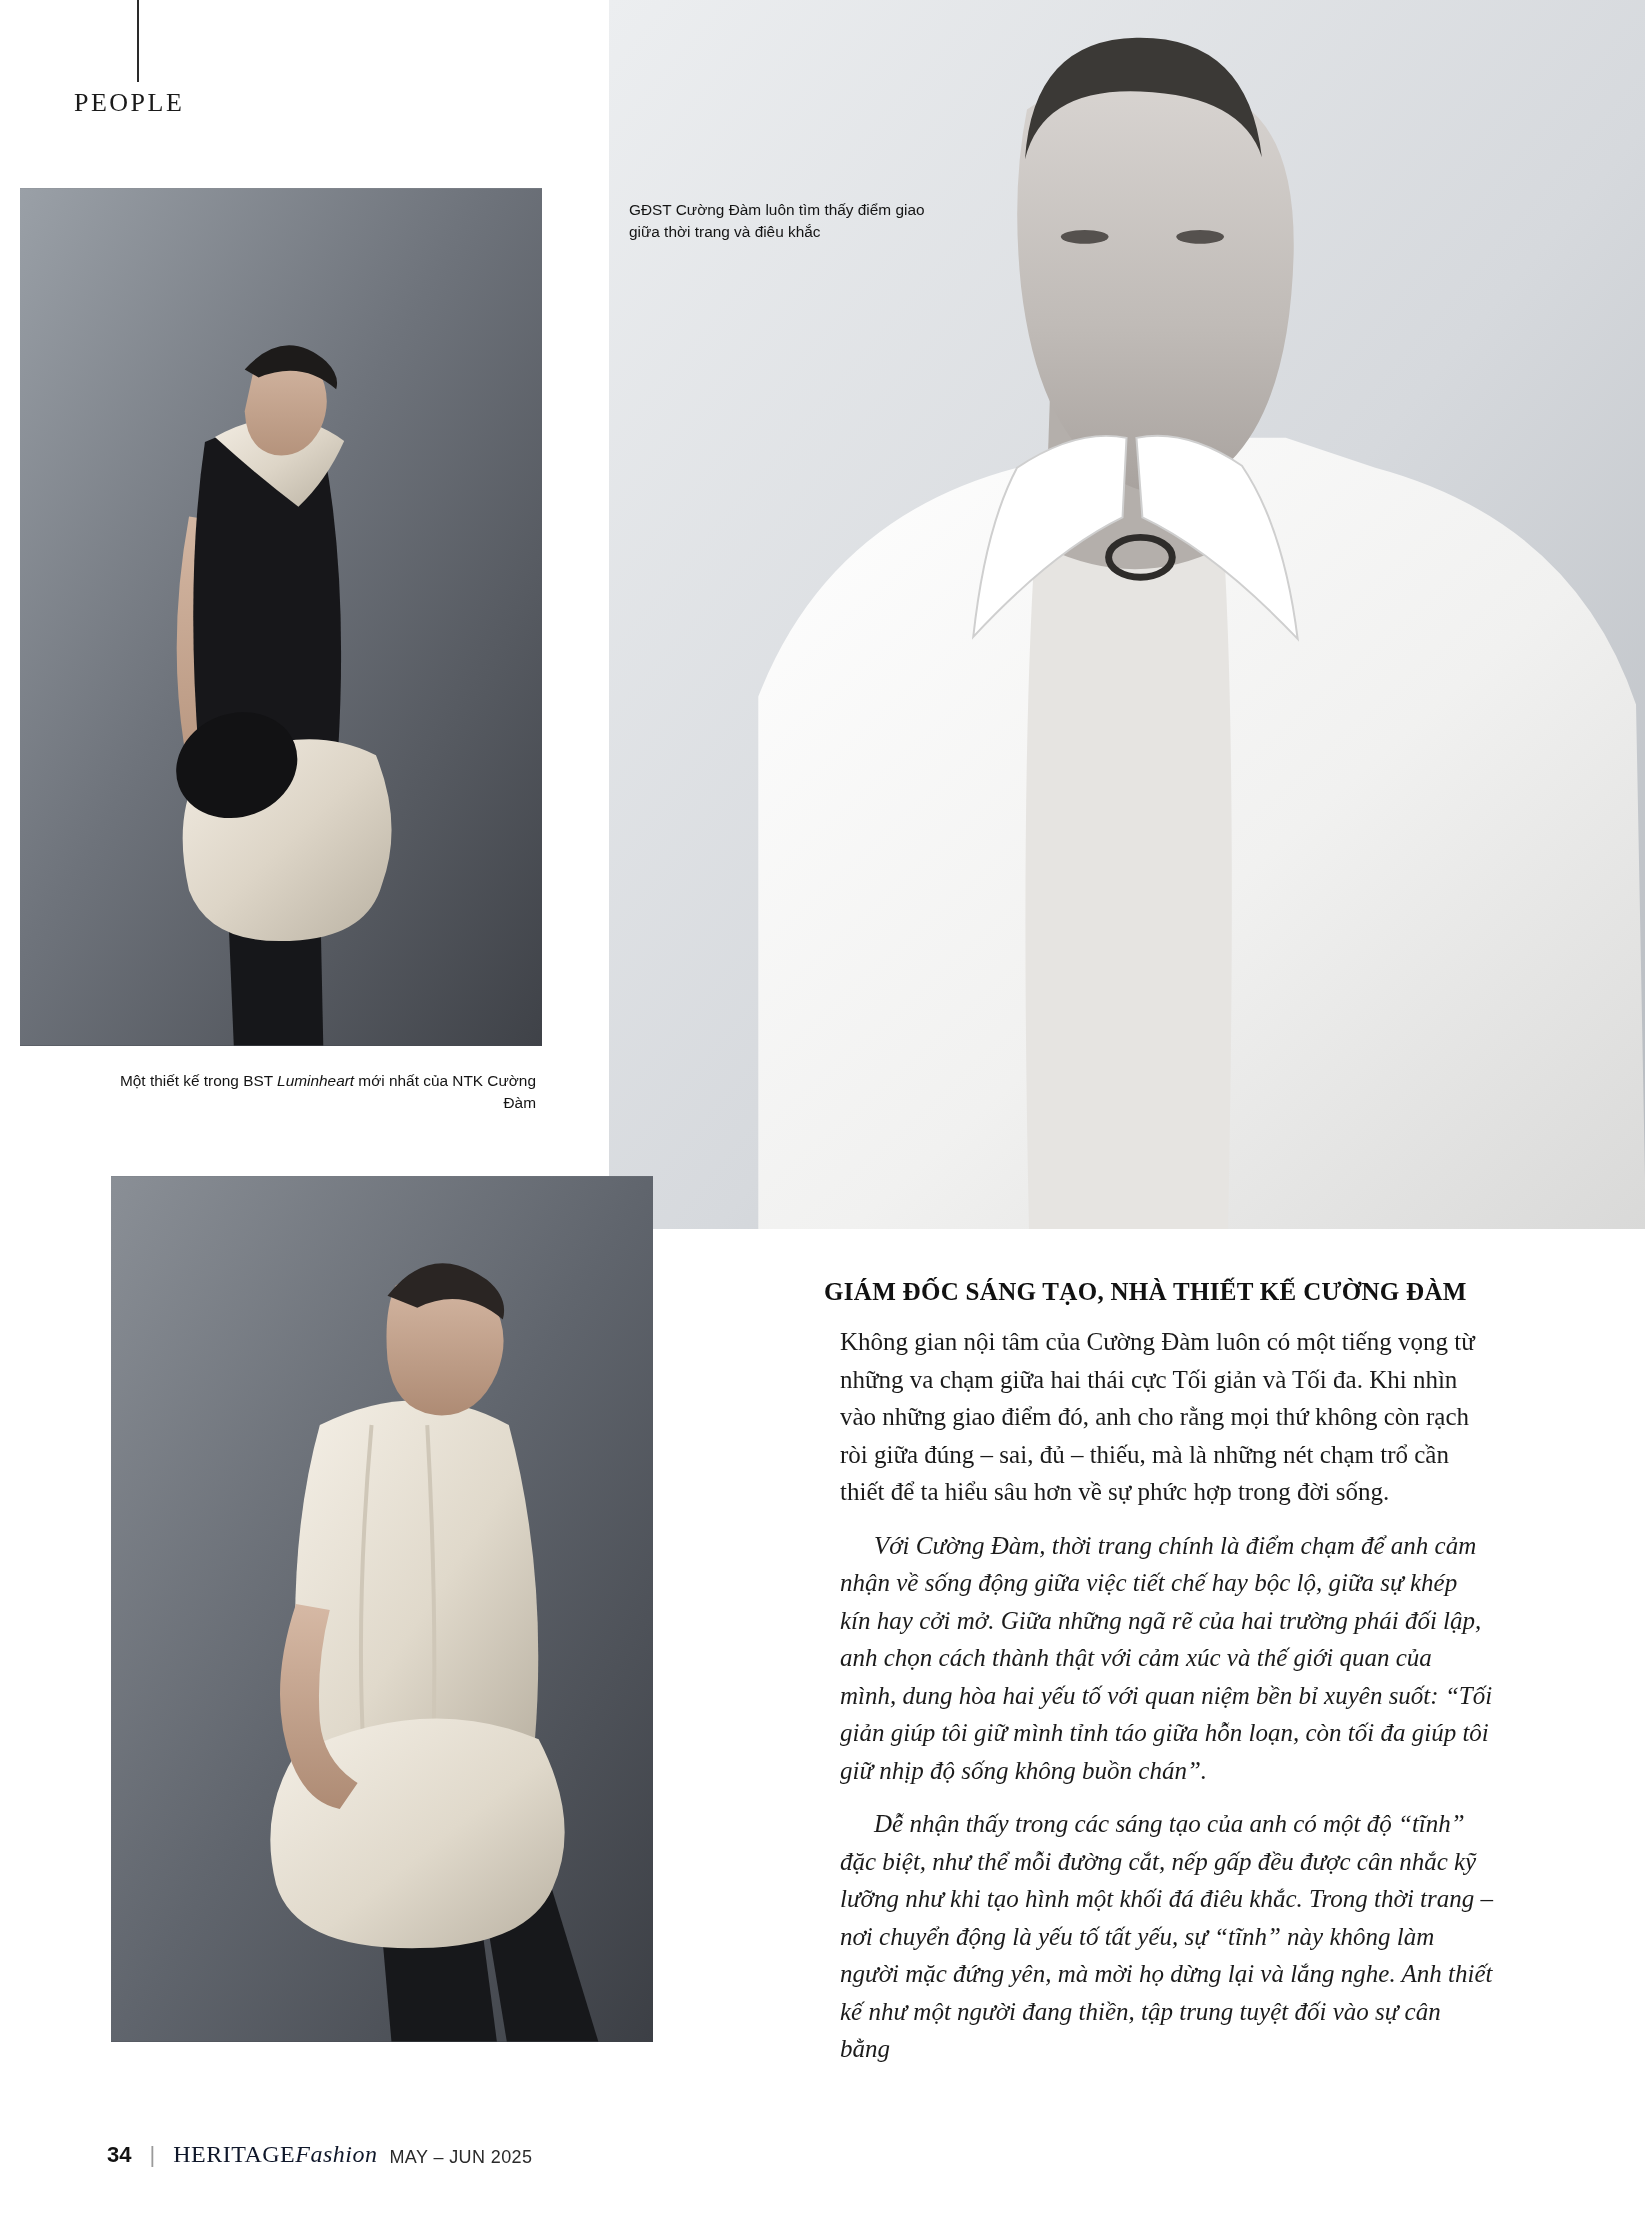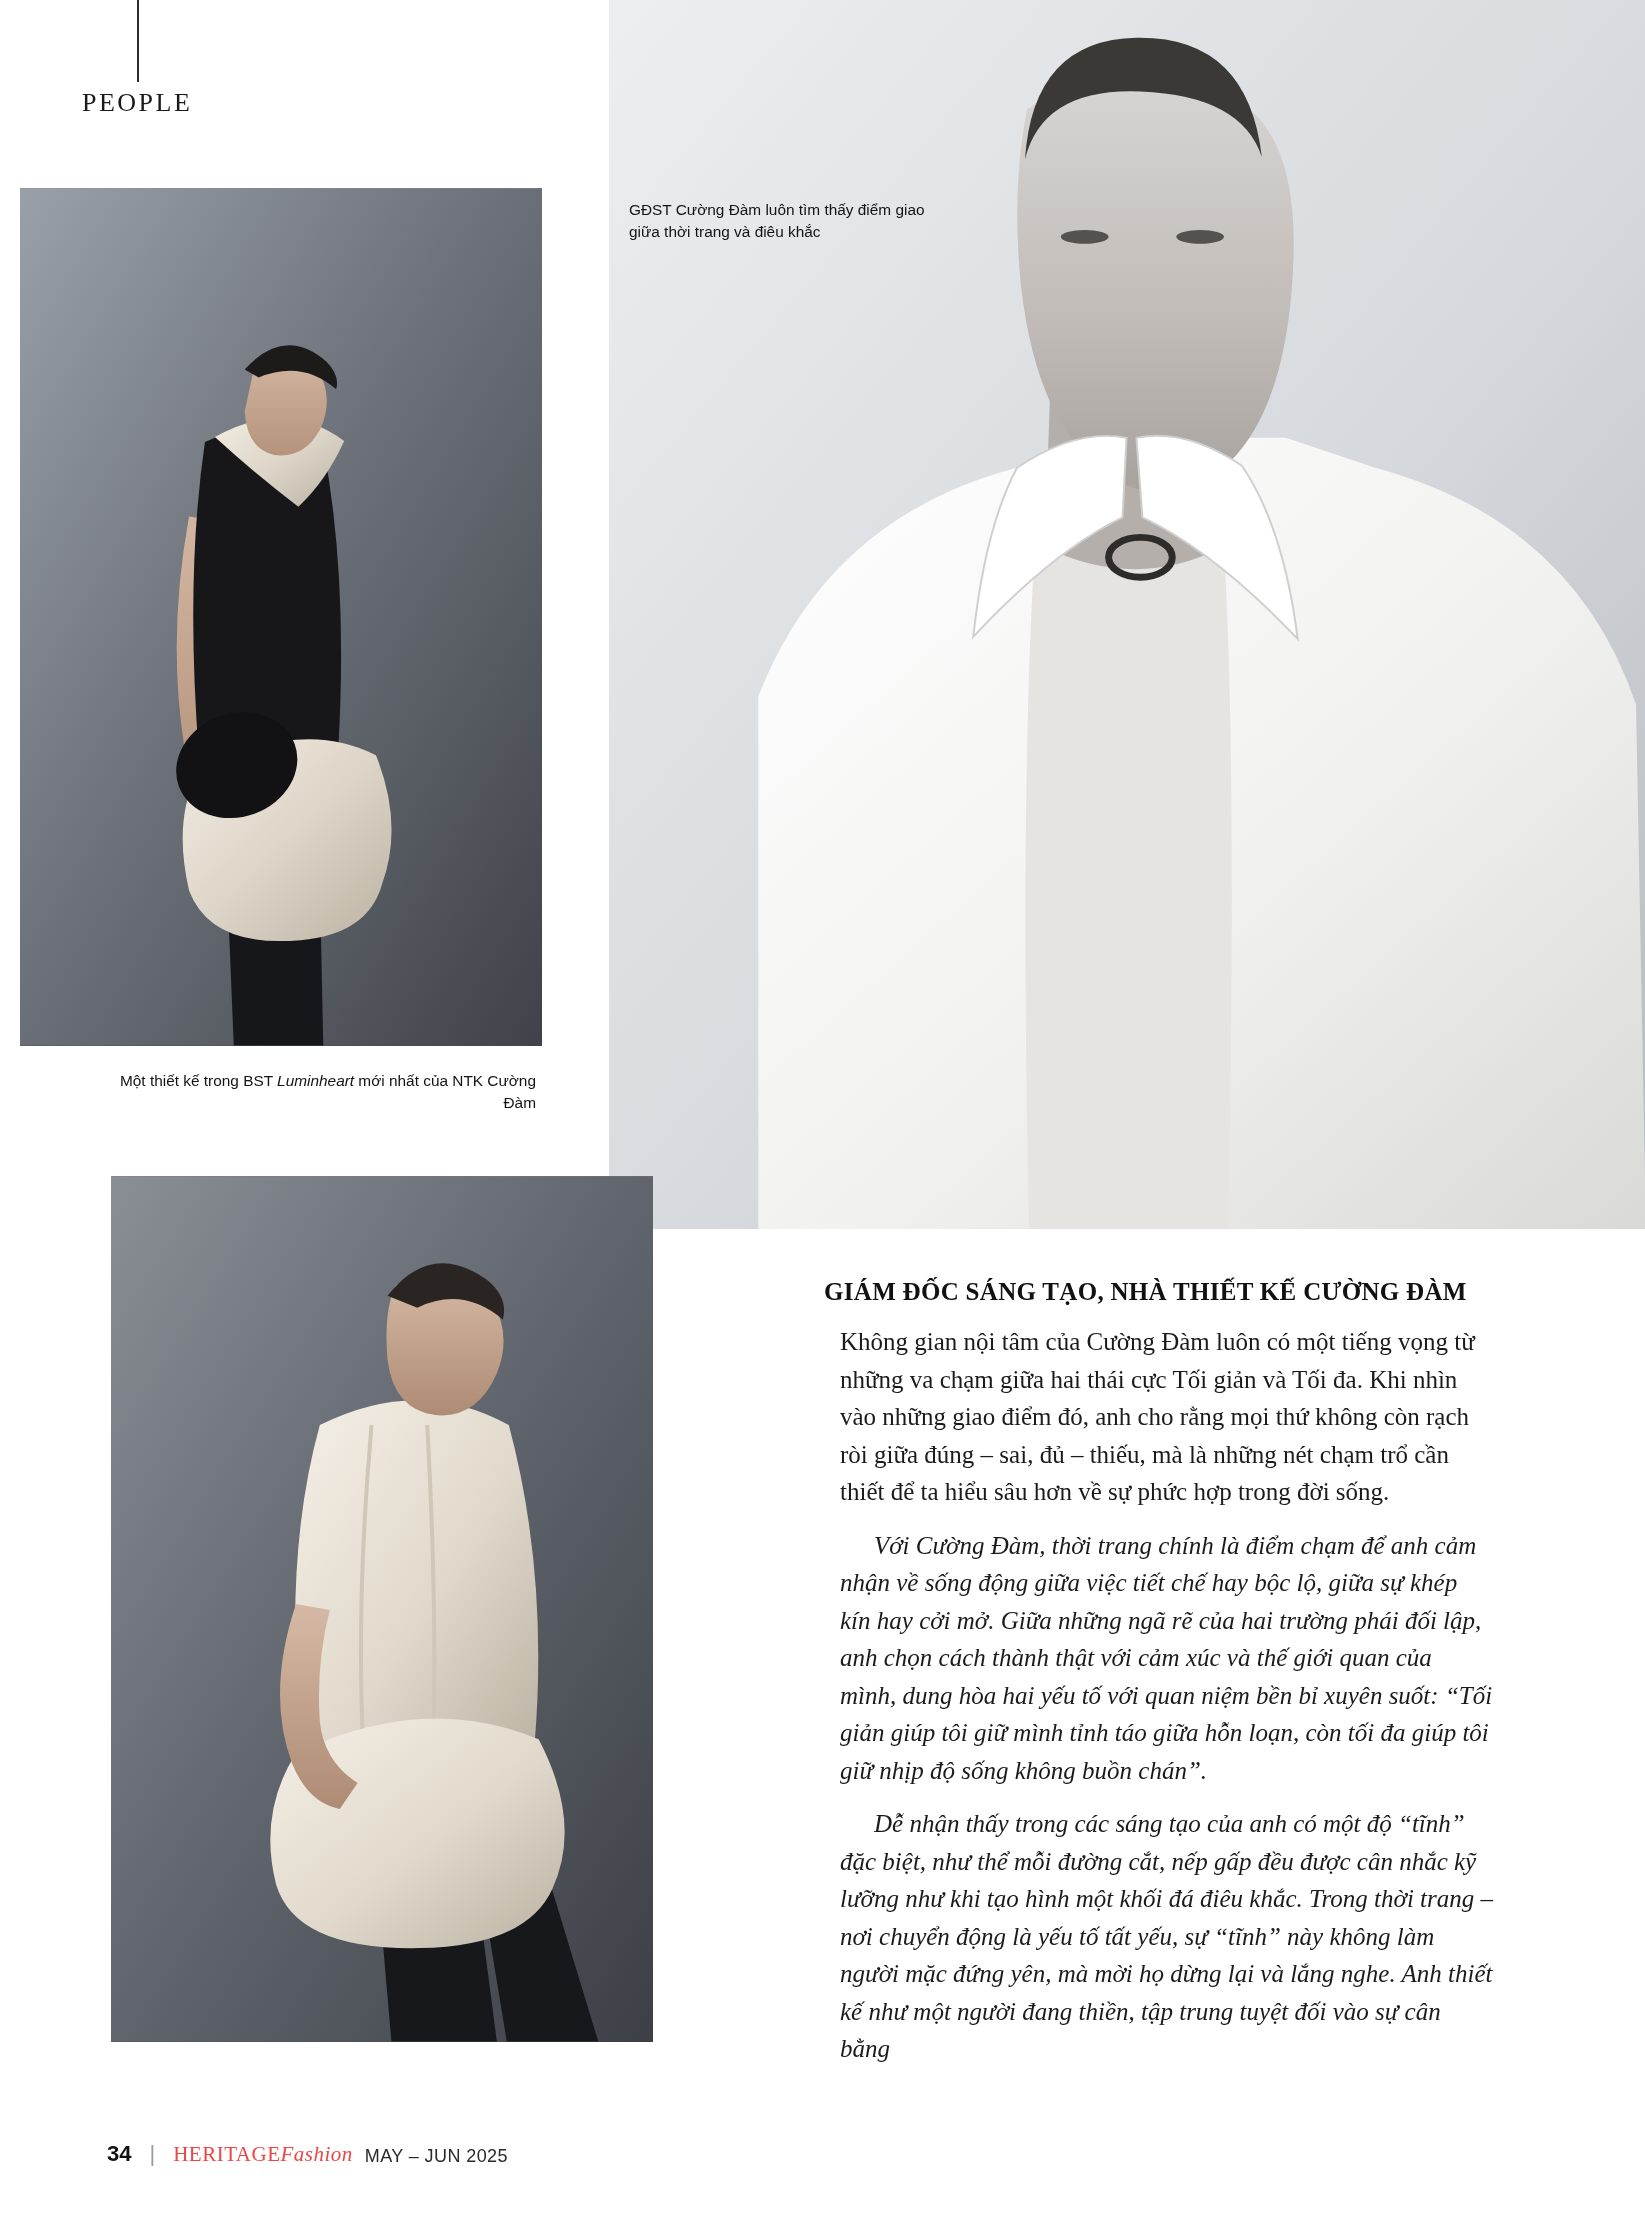--- a/index.html
+++ b/index.html
@@ -20,21 +20,21 @@
   .header-rule {
     position: absolute;
     left: 137px;
     top: 0px;
     width: 2px;
     height: 82px;
     background: #2a2a2a;
   }
   .section-label {
     position: absolute;
-    left: 82px;
+    left: 74px;
     top: 88px;
     font-family: "Liberation Serif", serif;
     font-size: 26px;
     letter-spacing: 2.5px;
     color: #1a1a1a;
     font-weight: 400;
   }
 
   
   .photo {
@@ -137,23 +137,23 @@
     color: #111;
   }
   .footer-sep {
     font-family: "Liberation Sans", sans-serif;
     font-size: 22px;
     color: #9a9a9a;
     padding: 0 6px;
   }
   .footer-brand {
     font-family: "Liberation Serif", serif;
-    font-size: 21px;
+    font-size: 24px;
     letter-spacing: 0.5px;
-    color: #ef4444;
+    color: #0f172a;
   }
   .footer-brand .brand-italic {
     font-style: italic;
   }
   .footer-issue {
     font-family: "Liberation Sans", sans-serif;
     font-size: 18px;
     color: #2a2a2a;
     letter-spacing: 0.4px;
   }

